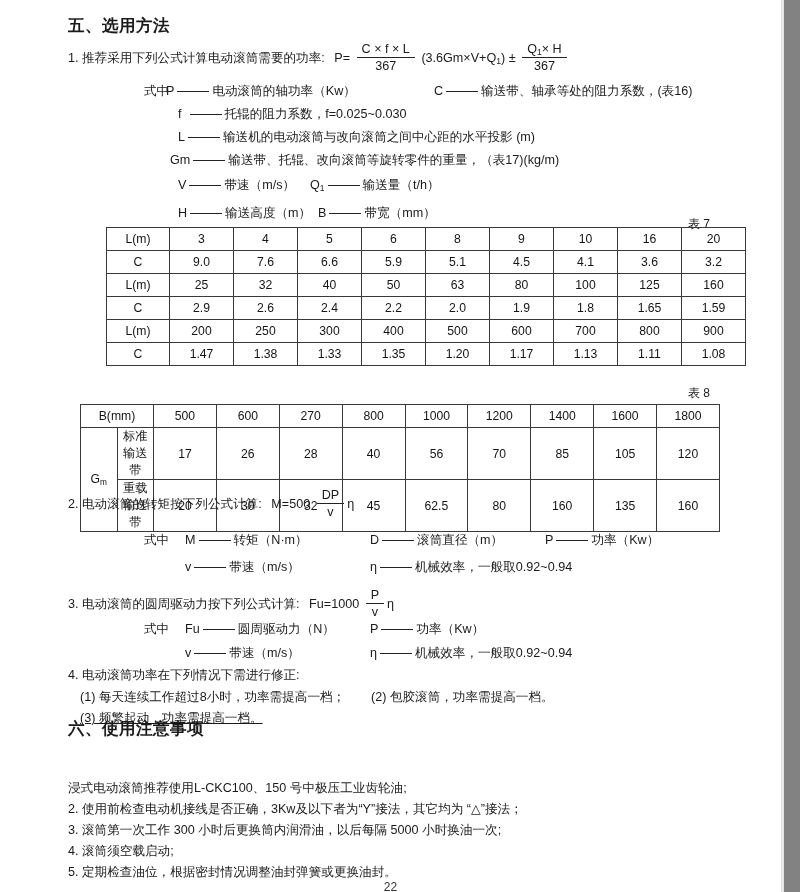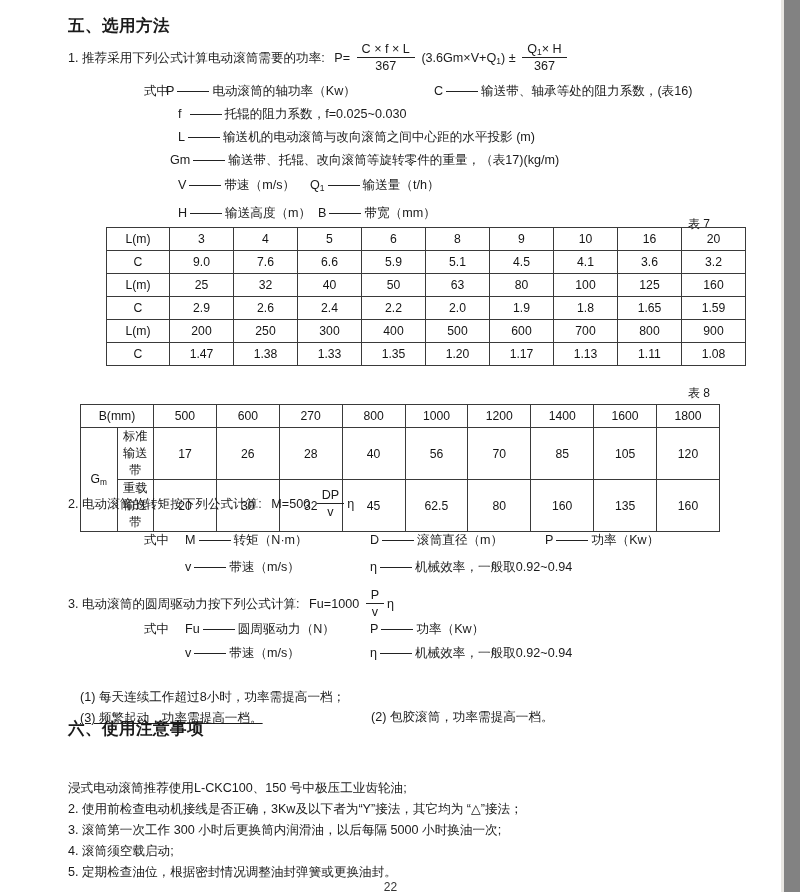--- a/index.html
+++ b/index.html
@@ -371,22 +371,26 @@
       <span>P</span><span class="dash d-md"></span><span>功率（Kw）</span>
     </div>
 
     <div class="line" style="left:185px; top:646px;">
       <span>v</span><span class="dash d-md"></span><span>带速（m/s）</span>
     </div>
     <div class="line" style="left:370px; top:646px;">
       <span>η</span><span class="dash d-md"></span><span>机械效率，一般取0.92~0.94</span>
     </div>
 
+    <div class="line" style="left:68px; top:668px;">
+      <span>4.</span>
+      <span>电动滚筒功率在下列情况下需进行修正:</span>
+    </div>
     <div class="line" style="left:80px; top:690px;">(1) 每天连续工作超过8小时，功率需提高一档；</div>
-    <div class="line" style="left:371px; top:690px;margin-top:20px;">(2) 包胶滚筒，功率需提高一档。</div>
+    <div class="line" style="left:371px; top:690px;">(2) 包胶滚筒，功率需提高一档。</div>
     <div class="line" style="left:80px; top:711px;text-decoration:underline;">(3) 频繁起动，功率需提高一档。</div>
 
     <h2 class="sec-head sec6-head">六、使用注意事项</h2>
 
     <div class="line" style="left:68px; top:781px;">浸式电动滚筒推荐使用L-CKC100、150 号中极压工业齿轮油;</div>
 
     <div class="line" style="left:68px; top:802px;">
       <span>2.</span>
       <span>使用前检查电动机接线是否正确，3Kw及以下者为“Y”接法，其它均为 “△”接法；</span>
     </div>

